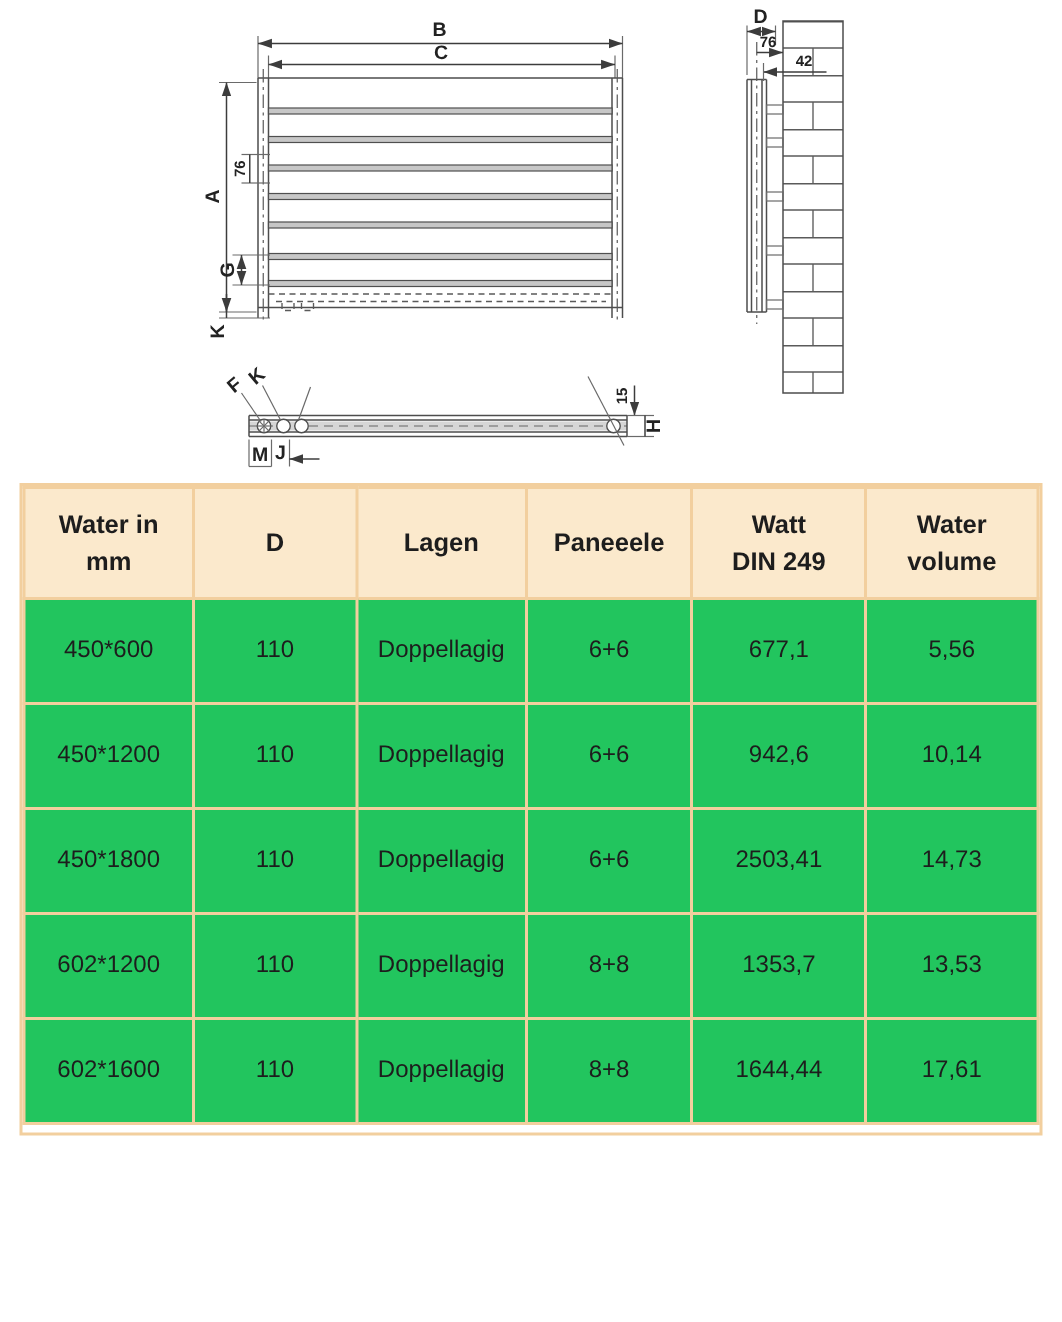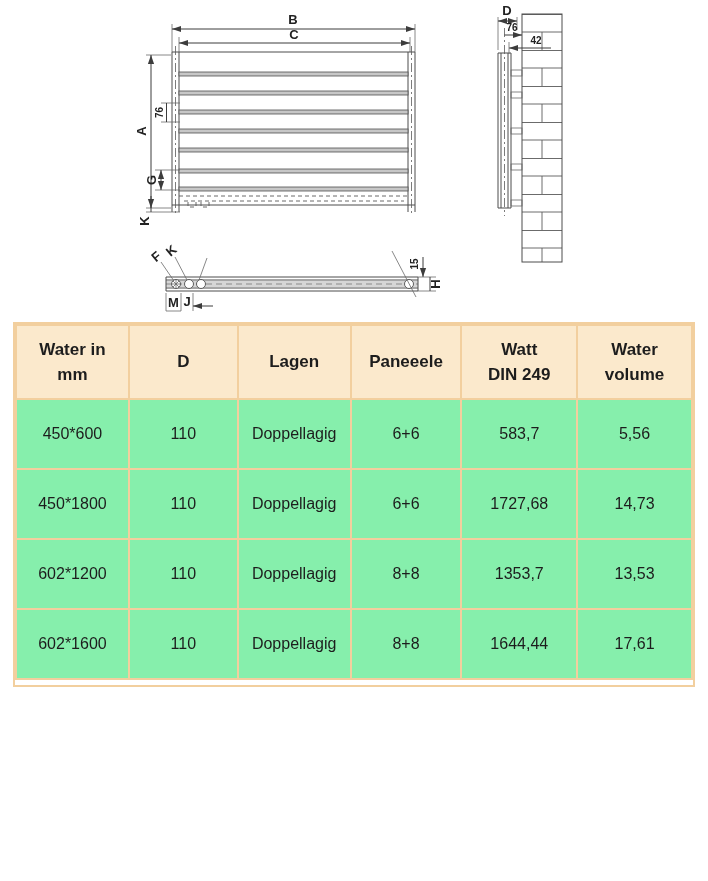--- a/index.html
+++ b/index.html
@@ -23,21 +23,21 @@
     position:absolute;left:13px;top:322px;width:682px;box-sizing:border-box;
     border:2px solid var(--tbl-border,#f2cf9e);padding-bottom:5px;background:#ffffff;
   }
   table.specs{width:100%;border-collapse:collapse;table-layout:fixed;}
   table.specs th{
     background:var(--tbl-header,#fbe9cc);border:2px solid var(--tbl-border,#f2cf9e);
     height:70px;font-size:17px;font-weight:bold;text-align:center;vertical-align:middle;
     line-height:1.5;color:var(--tbl-text,#1d1d1d);
   }
   table.specs td{
-    border:2px solid var(--tbl-border,#f2cf9e);background:#86efac;height:66px;
+    border:2px solid var(--tbl-border,#f2cf9e);background:#22c55e;height:66px;
     text-align:center;vertical-align:middle;font-size:16px;color:var(--tbl-text,#1d1d1d);
   }
 </style>
 </head>
 <body>
 
 <svg class="drawing" width="708" height="322" viewBox="0 0 708 322" xmlns="http://www.w3.org/2000/svg">
   <defs>
     <marker id="arr" viewBox="0 0 10 8" markerWidth="10" markerHeight="8" refX="9.3" refY="4" orient="auto-start-reverse" markerUnits="userSpaceOnUse">
       <path class="arrfill" d="M0,0.8 L9.3,4 L0,7.2 Z"></path>
@@ -214,29 +214,37 @@
             <div>volume</div>
           </th>
         </tr>
     </thead>
     <tbody id="table-body">
         <tr>
           <td>450*600</td>
           <td>110</td>
           <td>Doppellagig</td>
           <td>6+6</td>
-          <td>583,7</td>
+          <td>677,1</td>
           <td>5,56</td>
         </tr>
         <tr>
+          <td>450*1200</td>
+          <td>110</td>
+          <td>Doppellagig</td>
+          <td>6+6</td>
+          <td>942,6</td>
+          <td>10,14</td>
+        </tr>
+        <tr>
           <td>450*1800</td>
           <td>110</td>
           <td>Doppellagig</td>
           <td>6+6</td>
-          <td>1727,68</td>
+          <td>2503,41</td>
           <td>14,73</td>
         </tr>
         <tr>
           <td>602*1200</td>
           <td>110</td>
           <td>Doppellagig</td>
           <td>8+8</td>
           <td>1353,7</td>
           <td>13,53</td>
         </tr>

